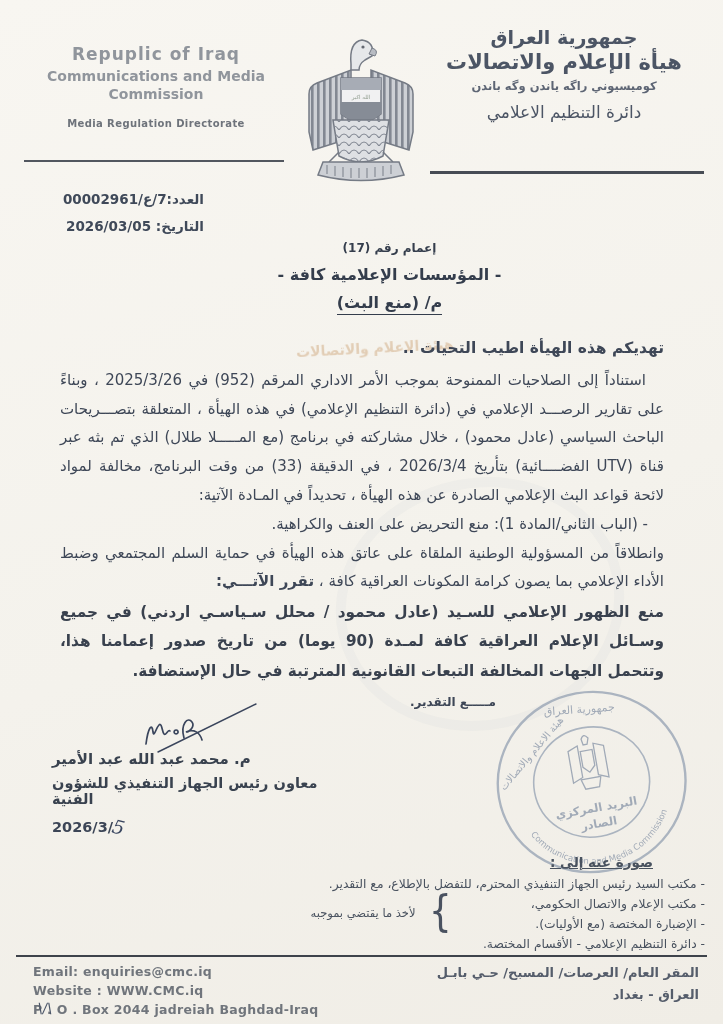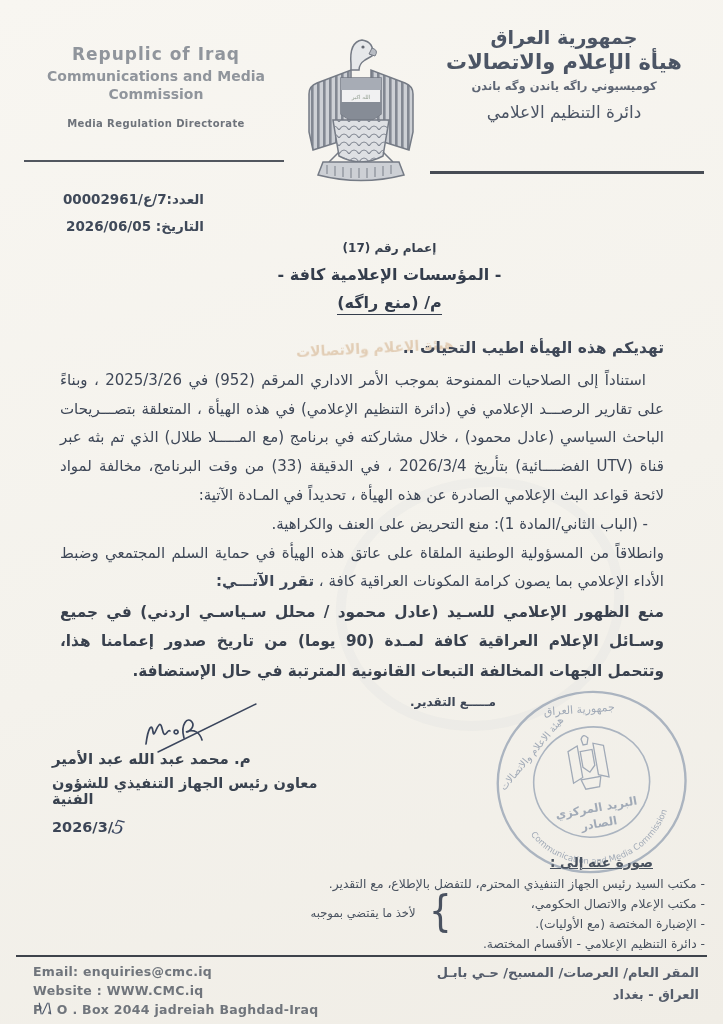--- a/index.html
+++ b/index.html
@@ -117,27 +117,27 @@
   <div class="hdr-ar">
     <div class="ar1">جمهورية العراق</div>
     <div class="ar2">هيأة الإعلام والاتصالات</div>
     <div class="ku">كوميسيوني راگه ياندن وگه باندن</div>
     <div class="ar3">دائرة التنظيم الاعلامي</div>
   </div>
   <div class="rule-right"></div>
 
   <div class="refs">
     <div>العدد:7/ع/00002961</div>
-    <div>التاريخ: 2026/06/05</div>
+    <div>التاريخ: 2026/03/05</div>
   </div>
 
   <div class="title-block">
     <div class="t1">إعمام رقم (17)</div>
     <div class="t2">- المؤسسات الإعلامية كافة -</div>
-    <div class="t3"><span>م/ (منع راگه)</span></div>
+    <div class="t3"><span>م/ (منع البث)</span></div>
   </div>
 
   <div class="body-txt">
     <div class="greeting">تهديكم هذه الهيأة اطيب التحيات ..</div>
     <p class="p1">استناداً إلى الصلاحيات الممنوحة بموجب الأمر الاداري المرقم (952) في 2025/3/26 ، وبناءً على تقارير الرصـــد الإعلامي في (دائرة التنظيم الإعلامي) في هذه الهيأة ، المتعلقة بتصـــريحات الباحث السياسي (عادل محمود) ، خلال مشاركته في برنامج (مع المـــــلا طلال) الذي تم بثه عبر قناة (UTV الفضــــائية) بتأريخ 2026/3/4 ، في الدقيقة (33) من وقت البرنامج، مخالفة لمواد لائحة قواعد البث الإعلامي الصادرة عن هذه الهيأة ، تحديداً في المـادة الآتية:</p>
     <div class="article-line">- (الباب الثاني/المادة 1): منع التحريض على العنف والكراهية.</div>
     <p class="p2"><span>وانطلاقاً من المسؤولية الوطنية الملقاة على عاتق هذه الهيأة في حماية السلم المجتمعي وضبط الأداء الإعلامي بما يصون كرامة المكونات العراقية كافة ، </span><span class="bold-tail">تقرر الآتـــي:</span></p>
     <p class="decision">منع الظهور الإعلامي للسـيد (عادل محمود / محلل سـياسـي اردني) في جميع وسـائل الإعلام العراقية كافة لمـدة (90 يوما) من تاريخ صدور إعمامنا هذا، وتتحمل الجهات المخالفة التبعات القانونية المترتبة في حال الإستضافة.</p>
     <div class="regards">مـــــع التقدير.</div>
   </div>

